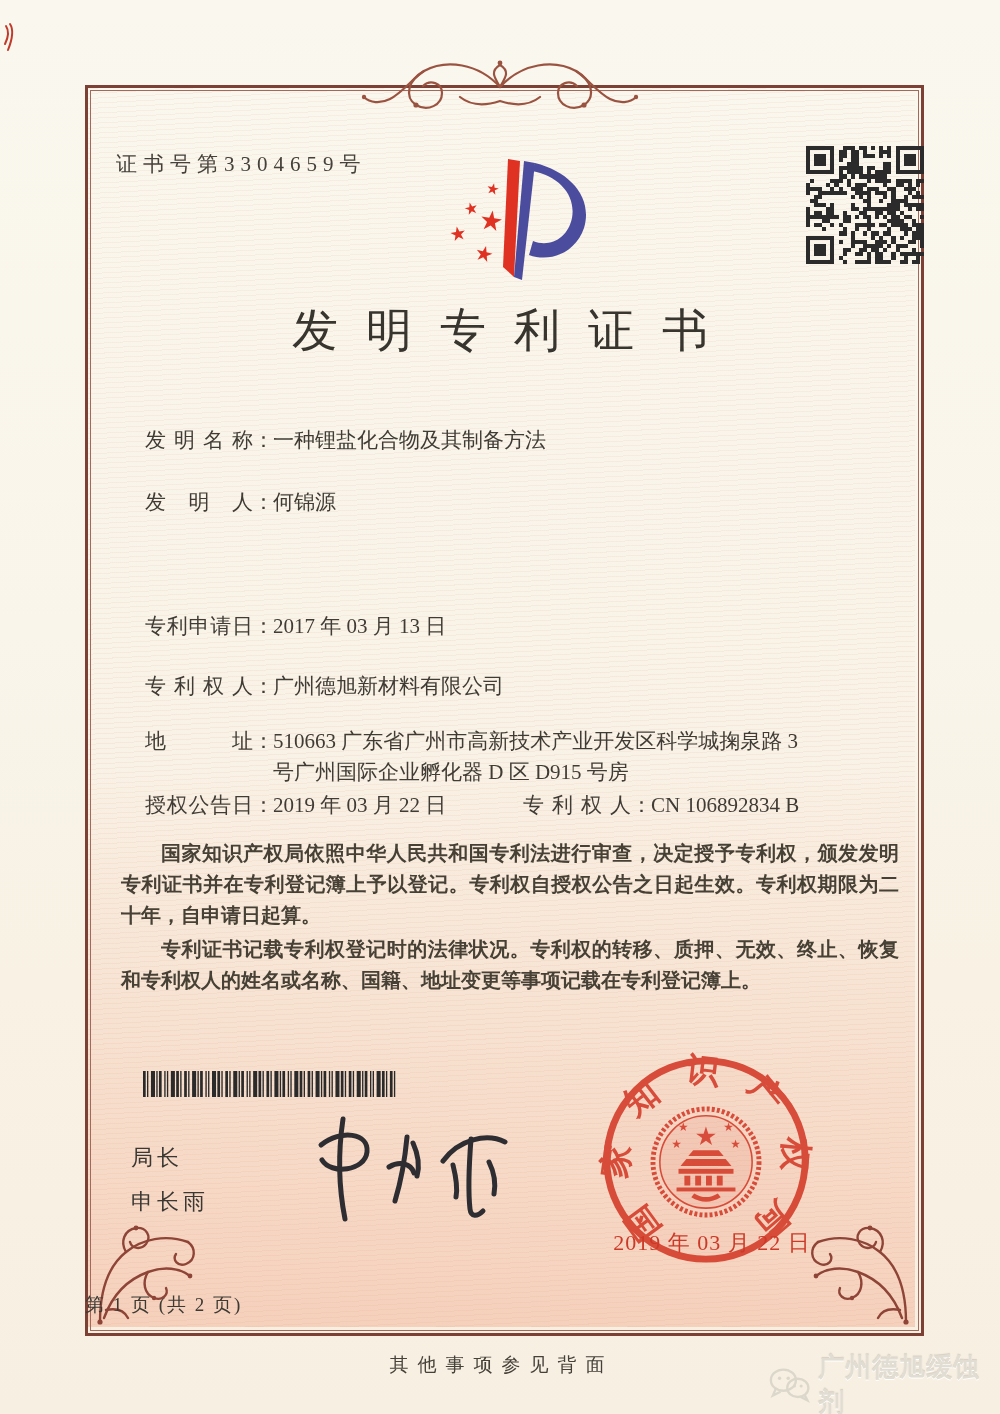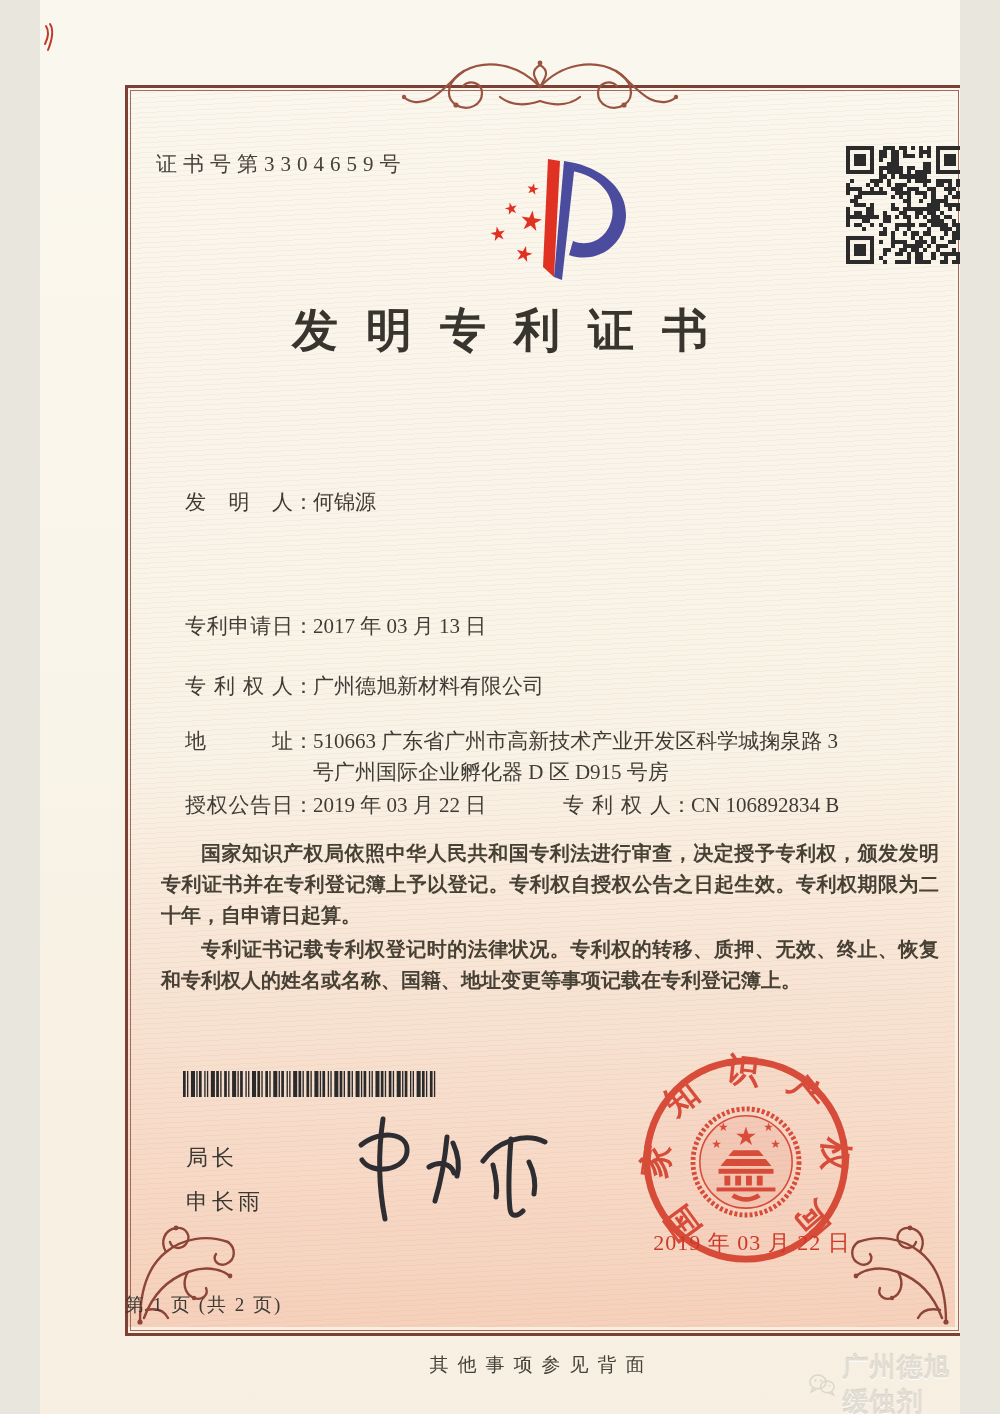--- a/index.html
+++ b/index.html
@@ -1,17 +1,17 @@
 <!DOCTYPE html>
 <html><head>
 <meta charset="utf-8">
 <style>
   html,body{margin:0;padding:0;background:#e9e6dd;}
   .page{
-    position:relative;width:920px;height:1414px;margin:0 auto;
+    position:relative;width:1000px;height:1414px;margin:0 auto;
     background:linear-gradient(180deg,#faf7ee 0%,#f9f5ea 45%,#f8f1e4 70%,#f7efe2 100%);
     font-family:"Liberation Serif","DejaVu Serif",serif;
     color:#3e3a33;overflow:hidden;
   }
   
   .frame{
     position:absolute;left:85px;top:85px;width:833px;height:1245px;
     border:3px solid #7c4034;z-index:2;pointer-events:none;
   }
   .frame::before{
@@ -31,38 +31,38 @@
   .artifact{position:absolute;left:2px;top:20px;z-index:3;}
   
   .cert-no{
     position:absolute;left:116px;top:150px;z-index:4;
     font-size:21px;letter-spacing:6px;color:#45413a;
   }
   .logo{position:absolute;left:428px;top:146px;z-index:4;}
   .qr{position:absolute;left:806px;top:146px;width:118px;height:118px;z-index:4;}
   .title{
     position:absolute;left:0;right:0;top:300px;z-index:4;
-    text-align:center;font-size:46px;font-weight:700;color:#38352f;
+    text-align:center;font-size:46px;font-weight:400;color:#38352f;
     letter-spacing:28px;text-indent:28px;
   }
   
   .field{position:absolute;left:145px;z-index:4;font-size:21px;color:#403c35;line-height:31px;}
   .f-label{display:inline-block;width:108px;text-align:justify;text-align-last:justify;vertical-align:top;}
   .f-colon{display:inline-block;width:20px;vertical-align:top;}
   .f-value{display:inline-block;width:632px;vertical-align:top;}
   .f-value-short{display:inline-block;vertical-align:top;}
   
   .body-text{
     position:absolute;left:121px;top:838px;width:778px;z-index:4;
     font-size:20px;line-height:31px;color:#474135;text-align:justify;
   }
   .body-text p{margin:0 0 3px 0;text-indent:2em;font-weight:bold;}
   
   .barcode{position:absolute;left:143px;top:1071px;z-index:4;}
-  .director-block{position:absolute;left:146px;top:1143px;z-index:4;font-size:22px;color:#3b3833;}
+  .director-block{position:absolute;left:131px;top:1143px;z-index:4;font-size:22px;color:#3b3833;}
   .director-block div{margin-bottom:14px;letter-spacing:4px;}
   .signature{position:absolute;left:285px;top:1105px;z-index:5;}
   .seal{position:absolute;left:598px;top:1052px;z-index:6;opacity:0.92;}
   .seal-ring-text{font-size:34px;letter-spacing:27px;fill:#d5402e;font-weight:bold;}
   .seal-date{
     position:absolute;left:612px;top:1228px;width:200px;z-index:6;text-align:center;
     font-size:22px;color:#cd3928;letter-spacing:1px;
   }
   .page-info{
     position:absolute;left:85px;width:833px;top:1292px;z-index:4;
@@ -510,20 +510,23 @@
       <rect x="19" y="28" width="1" height="1" fill="#2b2b2b"></rect>
       <rect x="20" y="28" width="1" height="1" fill="#2b2b2b"></rect>
       <rect x="23" y="28" width="1" height="1" fill="#2b2b2b"></rect>
       <rect x="24" y="28" width="1" height="1" fill="#2b2b2b"></rect>
       <rect x="26" y="28" width="1" height="1" fill="#2b2b2b"></rect>
       <rect x="27" y="28" width="1" height="1" fill="#2b2b2b"></rect>
     </svg>
 
   <div class="title">发明专利证书</div>
 
+  <div class="field" style="top:425px">
+    <span class="f-label">发明名称</span><span class="f-colon">：</span><span class="f-value">一种锂盐化合物及其制备方法</span>
+  </div>
   <div class="field" style="top:487px">
     <span class="f-label">发明人</span><span class="f-colon">：</span><span class="f-value">何锦源</span>
   </div>
   <div class="field" style="top:611px">
     <span class="f-label">专利申请日</span><span class="f-colon">：</span><span class="f-value">2017 年 03 月 13 日</span>
   </div>
   <div class="field" style="top:671px">
     <span class="f-label">专利权人</span><span class="f-colon">：</span><span class="f-value">广州德旭新材料有限公司</span>
   </div>
   <div class="field" style="top:726px">

